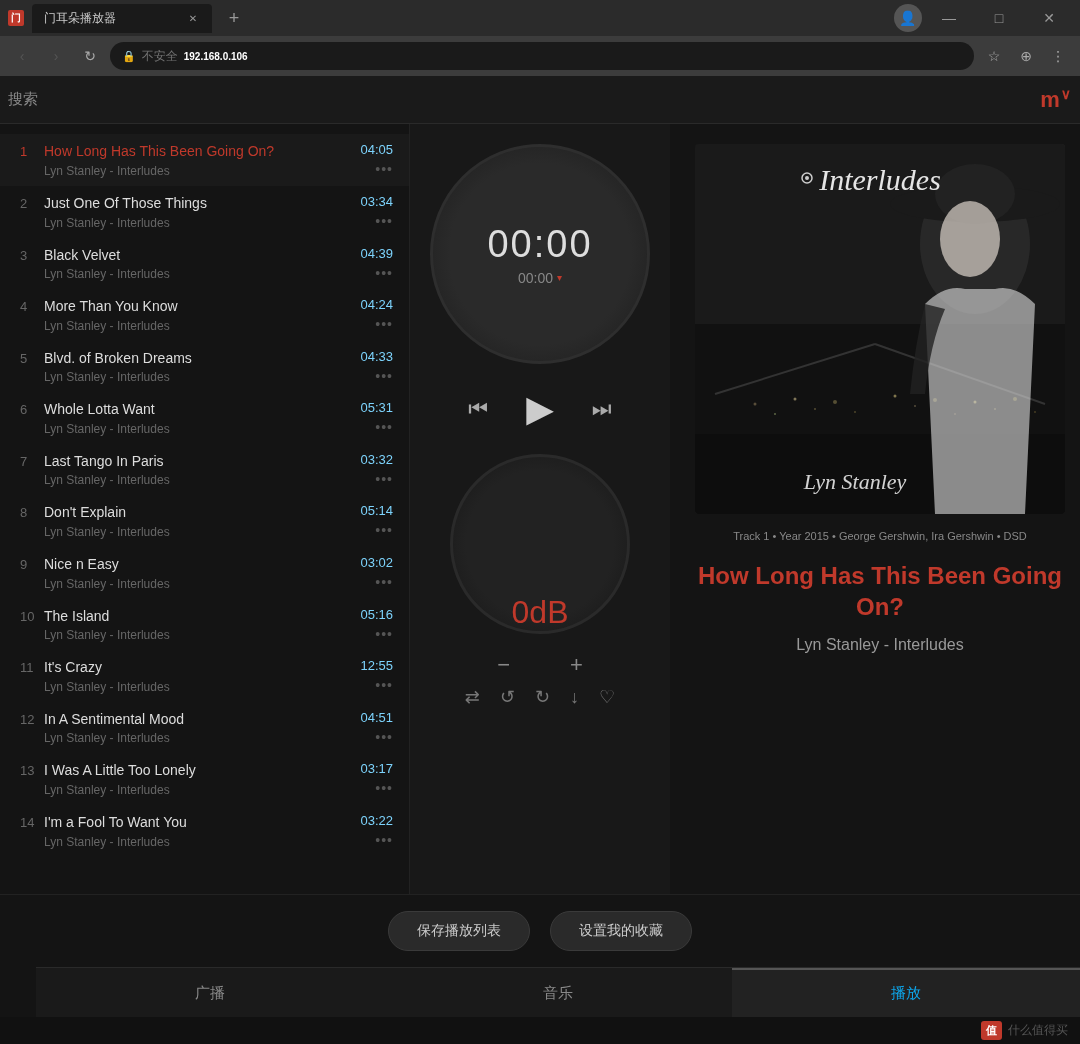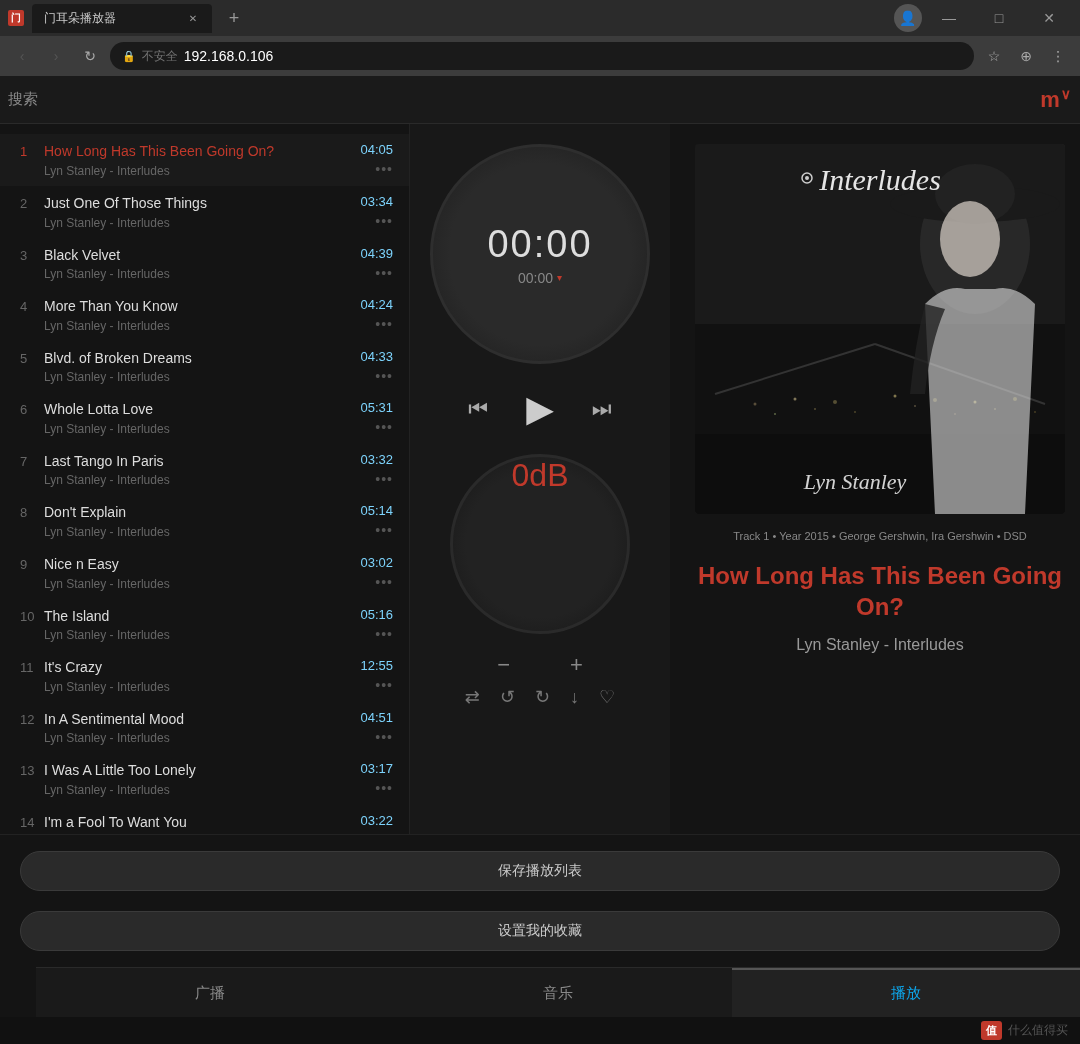--- a/index.html
+++ b/index.html
@@ -99,21 +99,21 @@
       height: 28px;
       padding: 0 12px;
       color: #ccc;
       font-size: 13px;
       display: flex;
       align-items: center;
       gap: 6px;
     }
     .url-bar .lock-icon { color: #888; font-size: 11px; }
     .url-bar .unsafe-label { color: #737373; font-size: 12px; }
-    .url-text { color: #fff; font-size: 14px; }
+    .url-text { color: #fff; font-size: 10px; font-weight: bold; }
     .url-bar-right { display: flex; gap: 4px; align-items: center; }
     .nav-icon-btn {
       width: 28px; height: 28px;
       border-radius: 50%;
       display: flex; align-items: center; justify-content: center;
       color: #aaa; font-size: 14px; cursor: pointer;
     }
 
     
     .app-container {
@@ -280,21 +280,21 @@
 
     .volume-knob-area {
       width: 180px;
       height: 180px;
       border-radius: 50%;
       background: radial-gradient(circle, #222 60%, #151515 100%);
       border: 3px solid #2a2a2a;
       display: flex;
       flex-direction: column;
       align-items: center;
-      justify-content: flex-start;
+      justify-content: flex-end;
       margin: 10px 0;
     }
     .volume-db {
       font-size: 32px;
       font-weight: 300;
       color: #c0392b;
     }
     .volume-controls {
       display: flex;
       align-items: center;
@@ -380,21 +380,20 @@
     }
 
     
     .bottom-btns {
       display: flex;
       justify-content: center;
       gap: 20px;
       padding: 16px 20px;
       background: #141414;
       border-top: 1px solid #222;
-      flex-direction: column;
     }
     .bottom-btn {
       background: #2a2a2a;
       border: 1px solid #3a3a3a;
       border-radius: 20px;
       padding: 10px 28px;
       color: #ccc;
       font-size: 14px;
       cursor: pointer;
       font-family: 'Microsoft YaHei', Arial, sans-serif;
@@ -541,21 +540,21 @@
       <div class="track-subtitle">Lyn Stanley - Interludes</div>
     </div>
     <div class="track-right">
       <span class="track-duration">04:33</span>
       <span class="track-more">•••</span>
     </div>
   </div>
         <div class="track-item">
     <div class="track-num">6</div>
     <div class="track-info">
-      <div class="track-title">Whole Lotta Love</div>
+      <div class="track-title">Whole Lotta Want</div>
       <div class="track-subtitle">Lyn Stanley - Interludes</div>
     </div>
     <div class="track-right">
       <span class="track-duration">05:31</span>
       <span class="track-more">•••</span>
     </div>
   </div>
         <div class="track-item">
     <div class="track-num">7</div>
     <div class="track-info">

